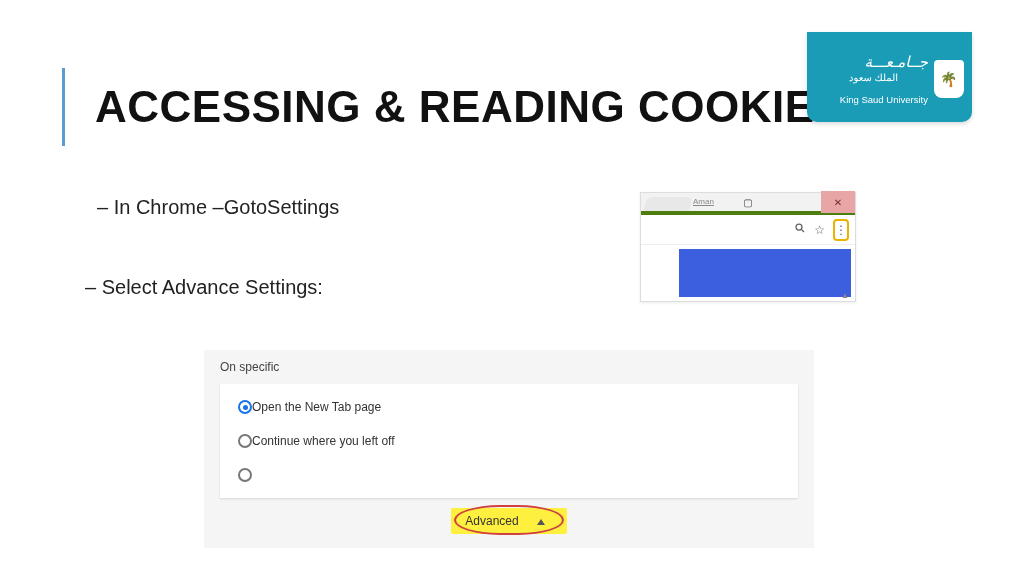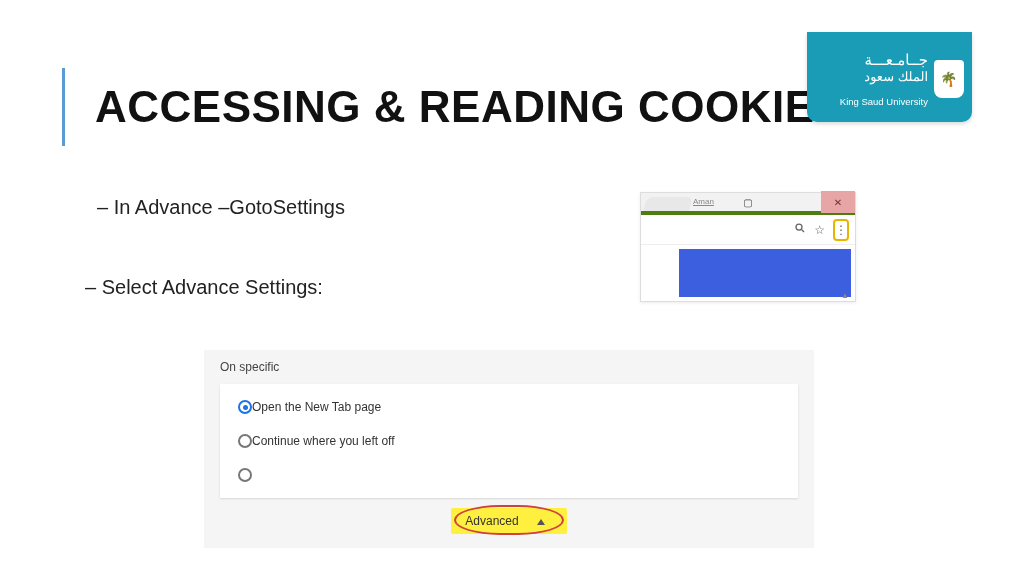--- a/index.html
+++ b/index.html
@@ -58,22 +58,22 @@
       padding: 10px 8px 6px 12px;
       color: #fff;
       box-shadow: 0 2px 4px rgba(0,0,0,0.15);
     }
     .logo .txt {
       font-size: 11px;
       line-height: 1.3;
       text-align: right;
       flex: 1;
     }
-    .logo .ar1 { font-size: 15px; letter-spacing: 3px; }
-    .logo .ar2 { font-size: 13px; }
+    .logo .ar1 { font-size: 15px; letter-spacing: 3px; font-style: italic; }
+    .logo .ar2 { font-size: 10px; text-align: center; }
     .logo .en { font-size: 9.5px; margin-top: 10px; }
     .logo .shield {
       width: 30px;
       height: 38px;
       background: #fff;
       border-radius: 4px 4px 8px 8px;
       margin-left: 6px;
       display: flex;
       align-items: center;
       justify-content: center;
@@ -253,21 +253,21 @@
   <div class="txt">
     <div class="ar1">جــامـعـــة</div>
     <div class="ar2">الملك سعود</div>
     <div class="en">King Saud University</div>
   </div>
   <div class="shield">
       <span>🌴</span>
     </div>
 </div>
 
-<div class="bullet b1">– In Advance –GotoSettings</div>
+<div class="bullet b1">– In Chrome –GotoSettings</div>
 <div class="bullet b2">– Select Advance Settings:</div>
 
 <div class="chrome-mock">
   <div class="titlebar">
     <div class="tab-ghost"></div>
     <div class="winlabel">Aman</div>
     <div class="winbtn">
         <span>—</span>
       </div>
     <div class="winbtn">

